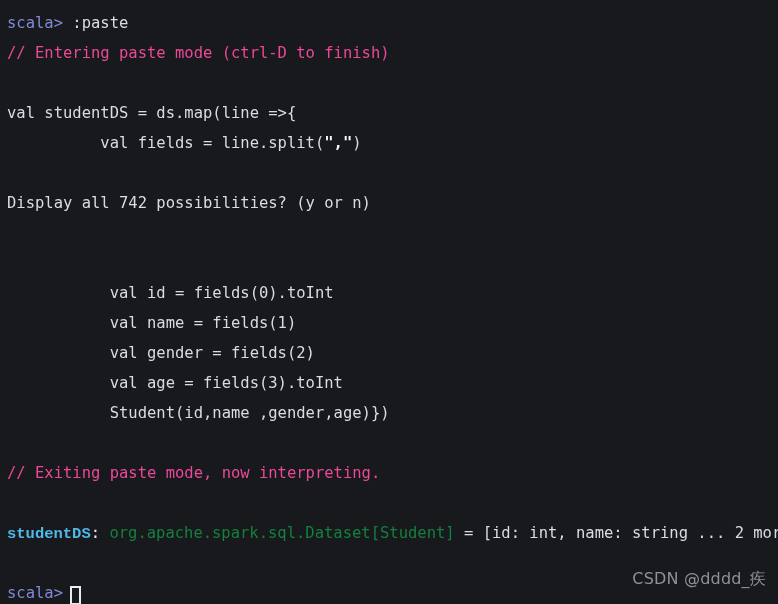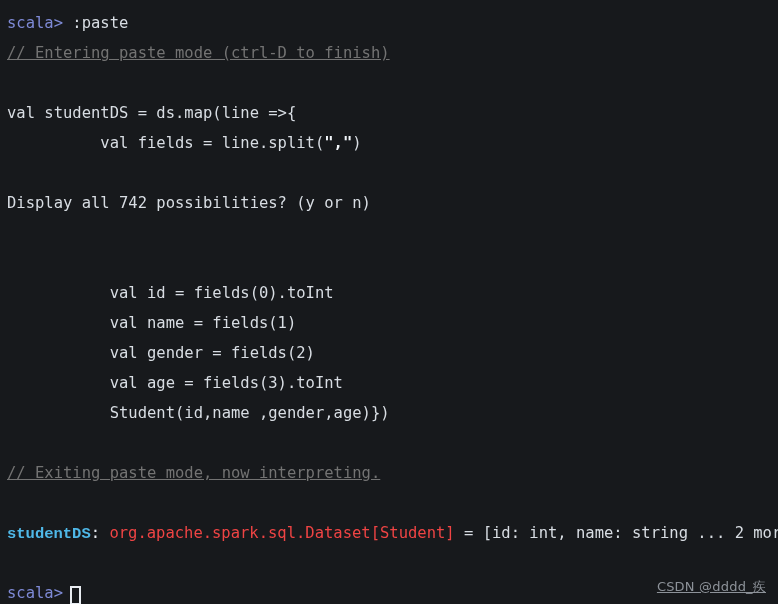--- a/index.html
+++ b/index.html
@@ -44,47 +44,46 @@
   .line.wrapped {
     white-space: pre-wrap;
     word-break: break-all;
   }
 
   .seg { white-space: pre; }
 
   
   .c-default  { color: #d8dde3; }
   .c-prompt   { color: #7e8ad6; }
-  .c-comment  { color: #737373; text-decoration: underline; }
+  .c-comment  { color: #ec4899; }
   .c-string   { color: #f2f6fa; font-weight: bold; }
   .c-name     { color: #4fb8e8; font-weight: bold; font-family: Liberation Mono, monospace; }
-  .c-type     { color: #ef4444; }
+  .c-type     { color: #15803d; }
   .c-punct    { color: #e6eaf0; }
 
   #cursor {
     position: absolute;
     left: 70px;
     top: 586px;
     width: 11px;
     height: 19px;
     border: 2px solid #e8ecf1;
     box-sizing: border-box;
     background: transparent;
   }
 
   #watermark {
     position: absolute;
     right: 12px;
-    bottom: 8px;
+    bottom: 14px;
     font-family: "DejaVu Sans", "Liberation Sans", sans-serif;
-    font-size: 13px;
+    font-size: 16px;
     color: #8d9299;
     letter-spacing: 0.2px;
     white-space: pre;
-    text-decoration: underline;
   }
 </style>
 </head>
 <body>
 
 <div id="terminal" style="background: rgb(23, 25, 28);">
 
   <div id="lines" style="color: rgb(216, 221, 227); font-size: 15.5px; line-height: 30px;"><div class="line"><span class="seg c-prompt">scala&gt; </span><span class="seg c-default">:paste</span></div><div class="line"><span class="seg c-comment">// Entering paste mode (ctrl-D to finish)</span></div><div class="line"><span class="seg c-default"></span>&nbsp;</div><div class="line"><span class="seg c-default">val studentDS = ds.map(line =&gt;{</span></div><div class="line"><span class="seg c-default">          val fields = line.split(</span><span class="seg c-string">","</span><span class="seg c-default">)</span></div><div class="line"><span class="seg c-default"></span>&nbsp;</div><div class="line"><span class="seg c-default">Display all 742 possibilities? (y or n)</span></div><div class="line"><span class="seg c-default"></span>&nbsp;</div><div class="line"><span class="seg c-default"></span>&nbsp;</div><div class="line"><span class="seg c-default">           val id = fields(0).toInt</span></div><div class="line"><span class="seg c-default">           val name = fields(1)</span></div><div class="line"><span class="seg c-default">           val gender = fields(2)</span></div><div class="line"><span class="seg c-default">           val age = fields(3).toInt</span></div><div class="line"><span class="seg c-default">           Student(id,name ,gender,age)})</span></div><div class="line"><span class="seg c-default"></span>&nbsp;</div><div class="line"><span class="seg c-comment">// Exiting paste mode, now interpreting.</span></div><div class="line"><span class="seg c-default"></span>&nbsp;</div><div class="line wrapped"><span class="seg c-name">studentDS</span><span class="seg c-punct">: </span><span class="seg c-type">org.apache.spark.sql.Dataset[Student]</span><span class="seg c-default"> = [id: int, name: string ... 2 more fields]</span></div><div class="line"><span class="seg c-default"></span>&nbsp;</div><div class="line"><span class="seg c-prompt">scala&gt; </span></div></div>
 
   <div id="cursor" style="border-color: rgb(232, 236, 241);"></div>

